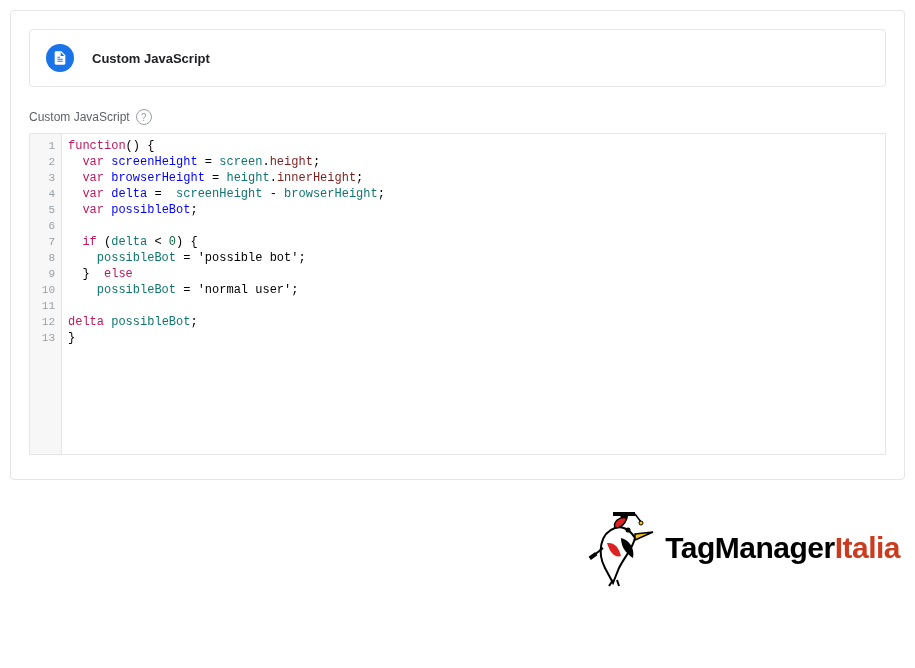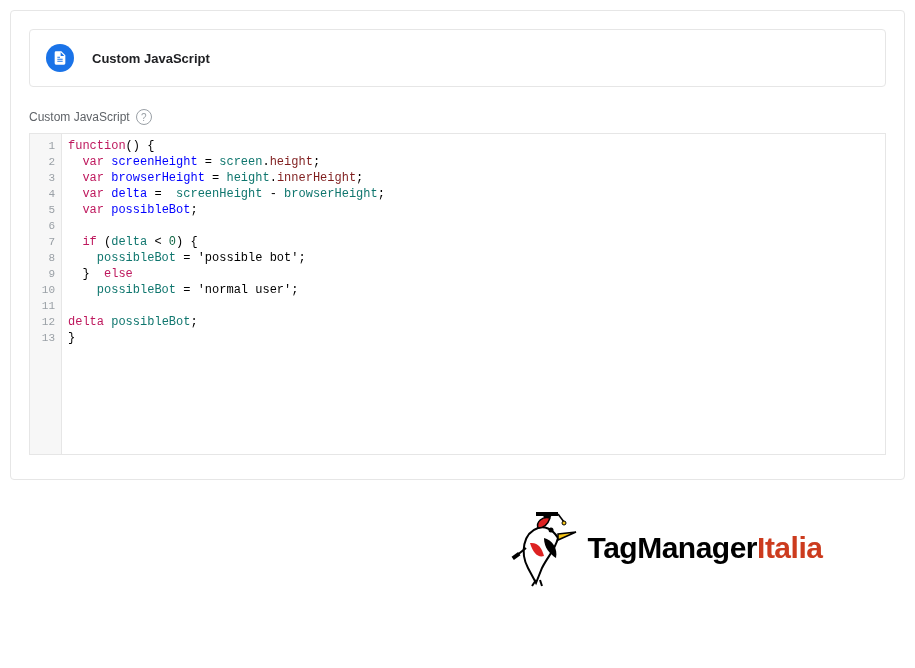--- a/index.html
+++ b/index.html
@@ -104,21 +104,21 @@
   .tok-def  { color: #00f; }       
   .tok-var  { color: #0f766e; text-align: right; }       
   .tok-prop { color: #7f1d1d; }
   .tok-num  { color: #164; }       
   .tok-str  { color: #000000; }       
   .tok-punc { color: #000; }
 
   
   .brand {
     display: flex;
-    justify-content: center;
+    justify-content: flex-end;
     align-items: center;
     margin: 28px 0 30px 430px;
     gap: 10px;
     width: 470px;
   }
   .brand svg { flex: 0 0 auto; }
   .brand-text {
     font-family: Arial, sans-serif;
     font-size: 30px;
     font-weight: 800;

